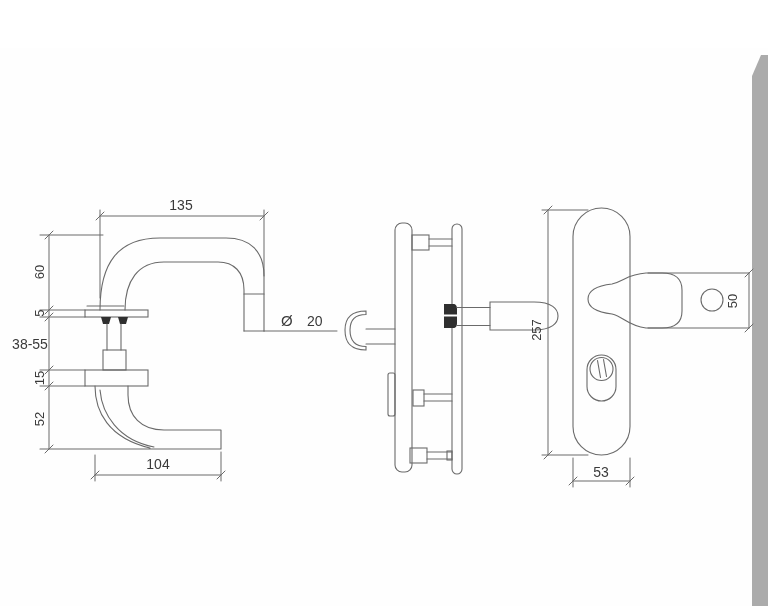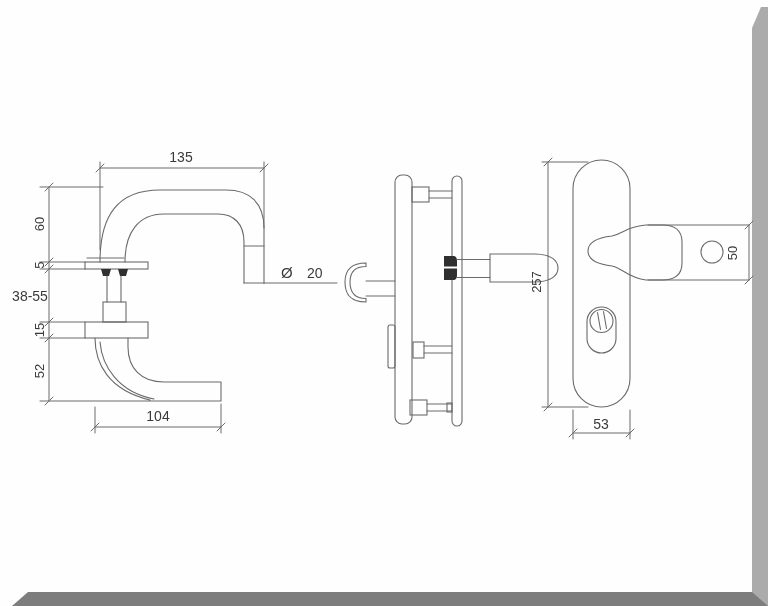--- a/index.html
+++ b/index.html
@@ -1,17 +1,17 @@
 <!DOCTYPE html>
 <html><head>
 <meta charset="utf-8">
 <style>
   html,body{margin:0;padding:0;background:#ffffff;}
   body{width:768px;height:606px;overflow:hidden;font-family:"Liberation Sans",sans-serif;}
-  .stage{position:relative;width:768px;height:448px;}
+  .stage{position:relative;width:768px;height:448px;margin-top:48px;}
   svg{display:block;}
   text{font-family:"Liberation Sans","DejaVu Sans",sans-serif;}
 </style>
 </head>
 <body>
 
 <div class="stage">
 <svg width="768" height="606" viewBox="0 0 768 606">
 
   <rect x="0" y="0" width="768" height="606" fill="#fefefe"></rect>

